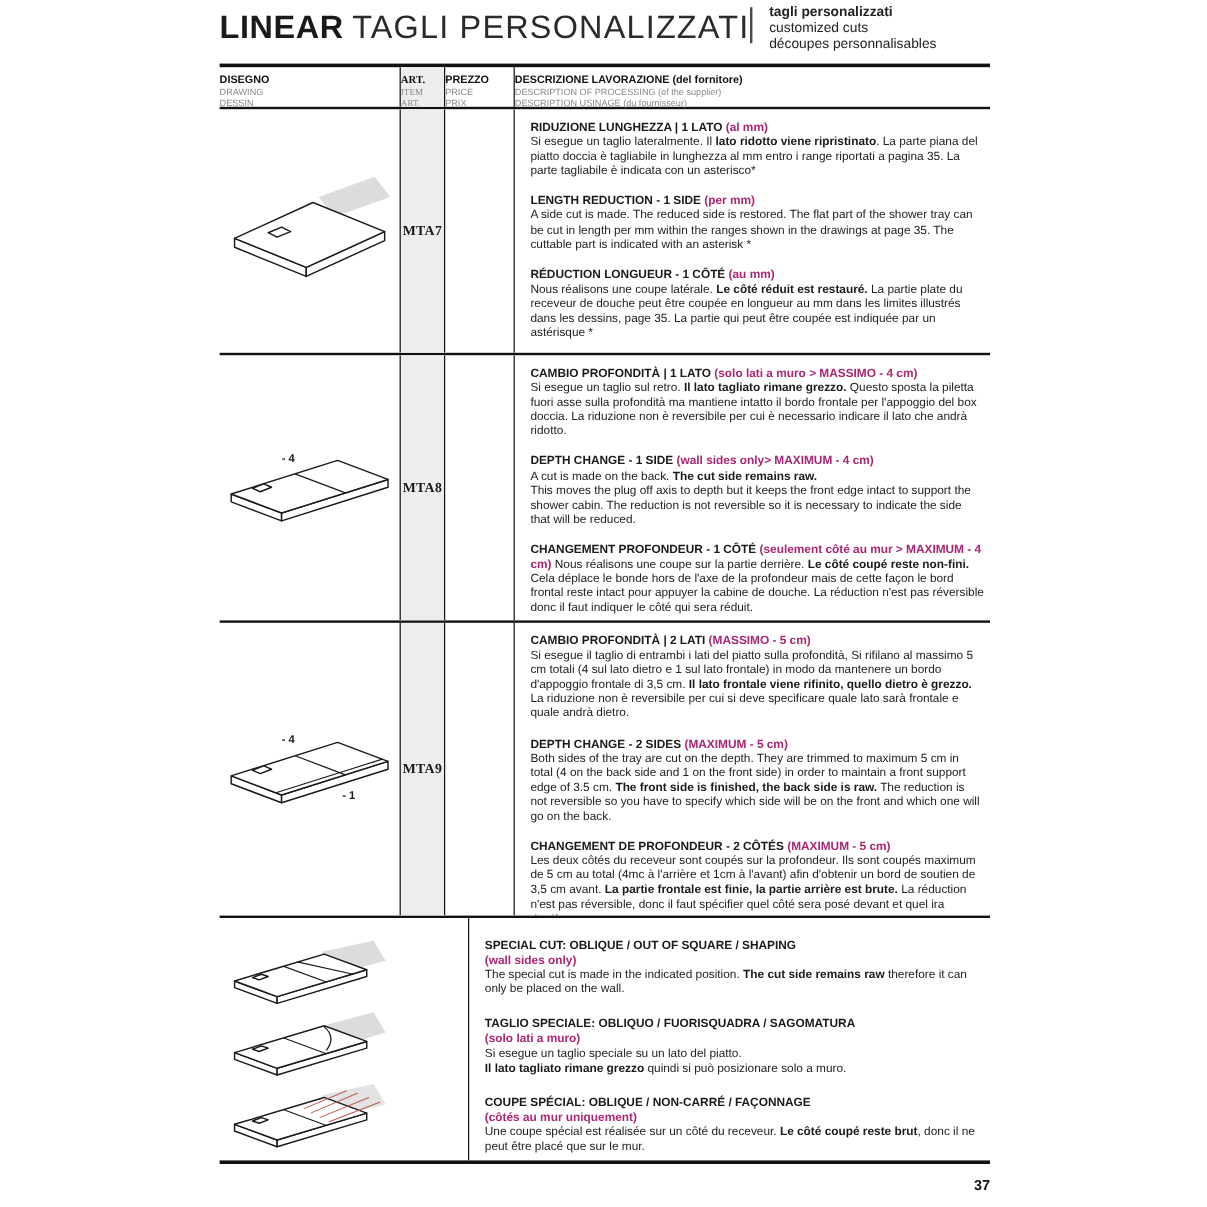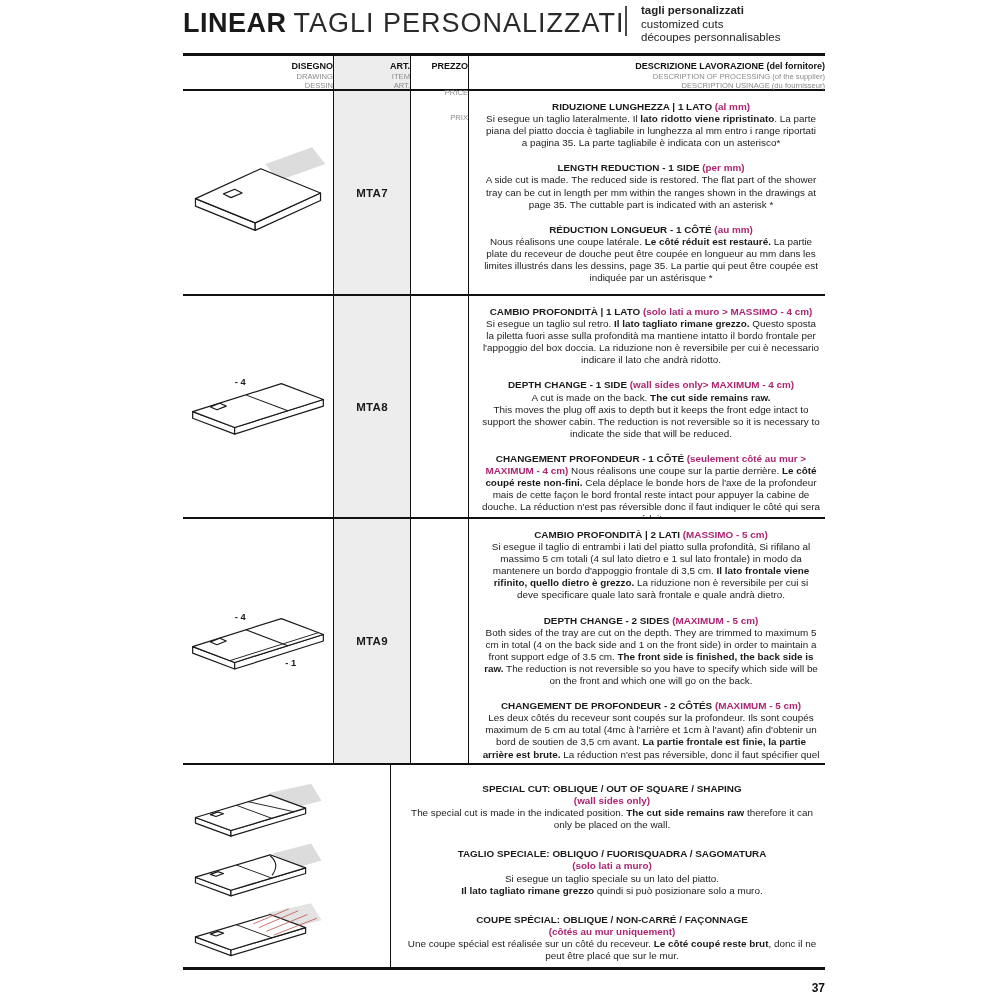--- a/index.html
+++ b/index.html
@@ -13,35 +13,35 @@
   .title .t2{font-weight:normal;color:#2a2a2a;margin-left:7px;letter-spacing:1px;}
   .tdivider{position:absolute;left:625px;top:6px;width:2px;height:30px;background:#4a4a4a;}
   .sub{position:absolute;left:641px;top:4px;font-size:11.5px;line-height:13.5px;color:#222;}
   .sub .s1{font-weight:bold;}
 
   
   .tbl{position:absolute;left:183px;top:53px;width:642px;border-top:3px solid #111;border-bottom:3px solid #111;box-sizing:border-box;}
   .hrow{display:flex;height:35px;border-bottom:2px solid #111;box-sizing:border-box;}
   .row{display:flex;border-bottom:2.5px solid #111;box-sizing:border-box;overflow:hidden;}
   .row:last-child{border-bottom:none;}
-  .cell{box-sizing:border-box;text-align:center;}
+  .cell{box-sizing:border-box;}
   .c-draw{width:150px;display:flex;align-items:center;justify-content:center;}
-  .c-art{width:78px;background:#ededed;border-left:1.5px solid #111;border-right:1.5px solid #111;}
-  .c-price{width:58px;border-right:1.5px solid #111;gap:16px;}
+  .c-art{width:38px;background:#ededed;border-left:1.5px solid #111;border-right:1.5px solid #111;font-family:Liberation Serif, serif;}
+  .c-price{width:58px;border-right:1.5px solid #111;}
   .c-desc{flex:1;min-width:0;}
   .row .c-art{display:flex;align-items:center;justify-content:center;font-weight:bold;font-size:11.5px;letter-spacing:.3px;}
   .row .c-desc{padding:10px 5px 0 13px;font-size:9.9px;line-height:12.1px;color:#222;overflow:hidden;}
   .row:last-child .c-desc{padding-top:18px;}
   .section{margin:0 0 13px 0;}
   .row:last-child .section{margin-bottom:17px;}
   .b{font-weight:bold;color:#1a1a1a;}
   .a{font-weight:bold;color:var(--accent);}
 
   
-  .hcell{display:flex;flex-direction:column;align-items:flex-end;padding-top:5px;font-size:7.6px;line-height:9px;color:#8a8a8a;text-align:center;}
+  .hcell{display:flex;flex-direction:column;align-items:flex-start;padding-top:5px;font-size:7.6px;line-height:9px;color:#8a8a8a;text-align:center;}
   .hcell .h1{font-size:9px;font-weight:bold;color:#111;line-height:10px;margin-bottom:1px;}
 
   .pageno{position:absolute;left:183px;top:981px;width:642px;text-align:right;font-weight:bold;font-size:12px;color:#111;}
   svg text{font-family:"Liberation Sans",sans-serif;}
 </style>
 </head>
 <body style="--accent: #ab2573;">
 
 <div class="page">
   <div class="title">

